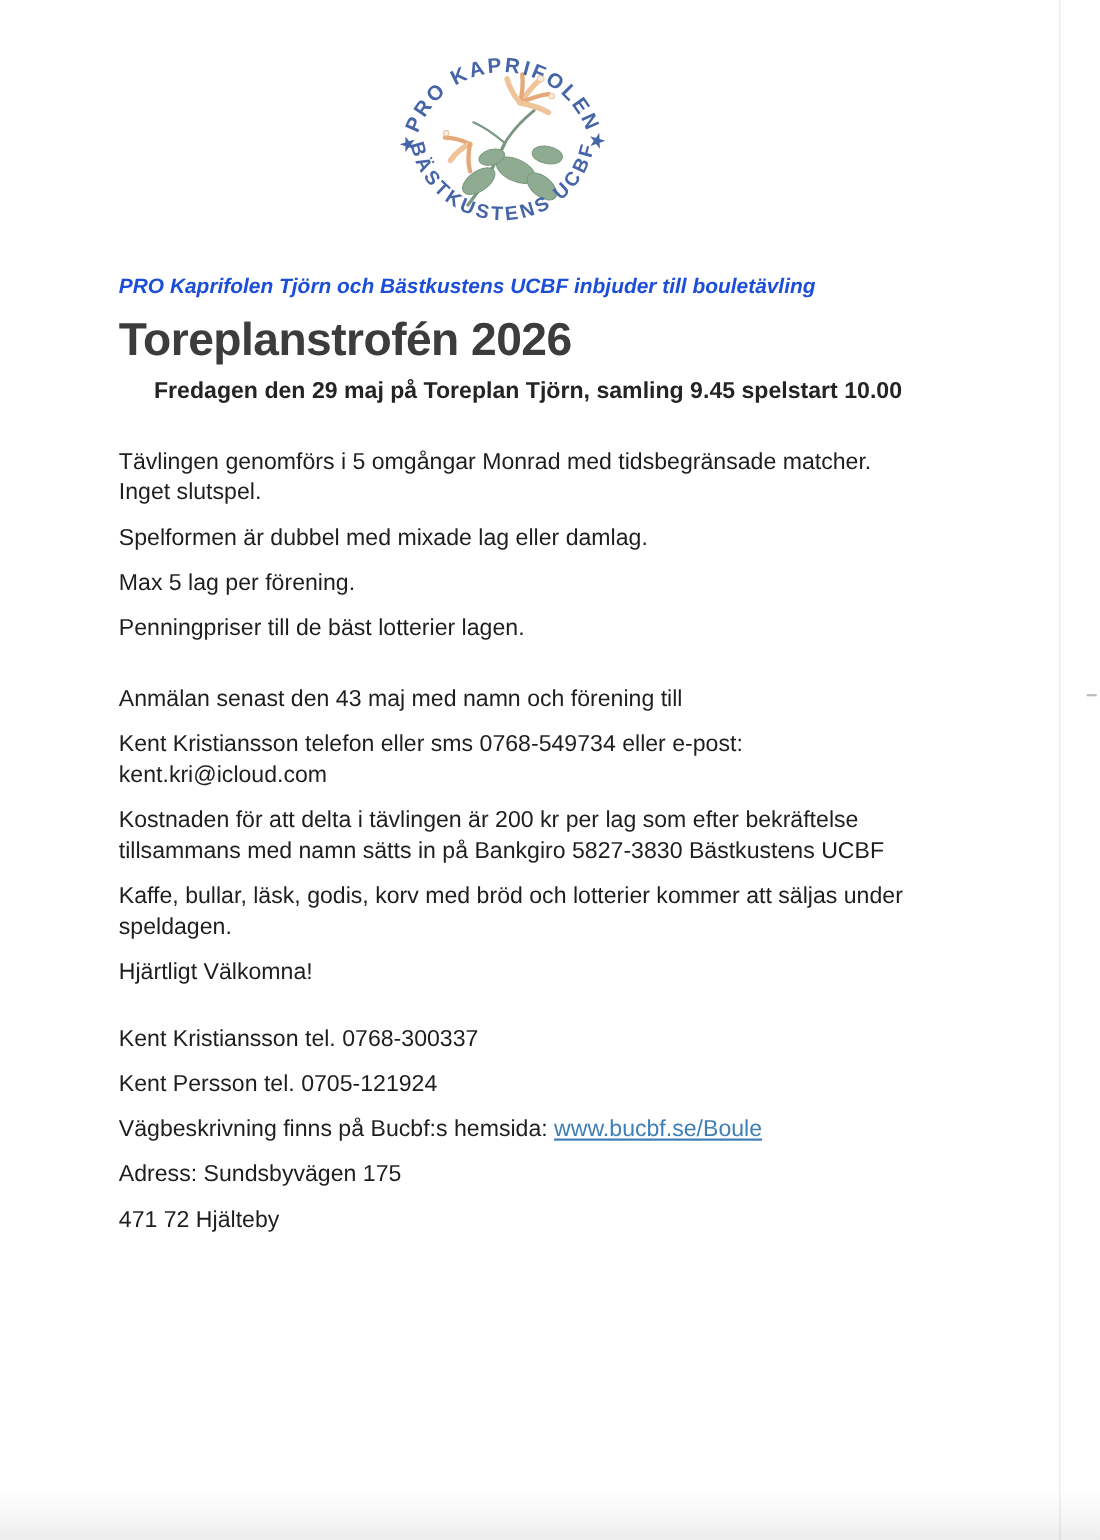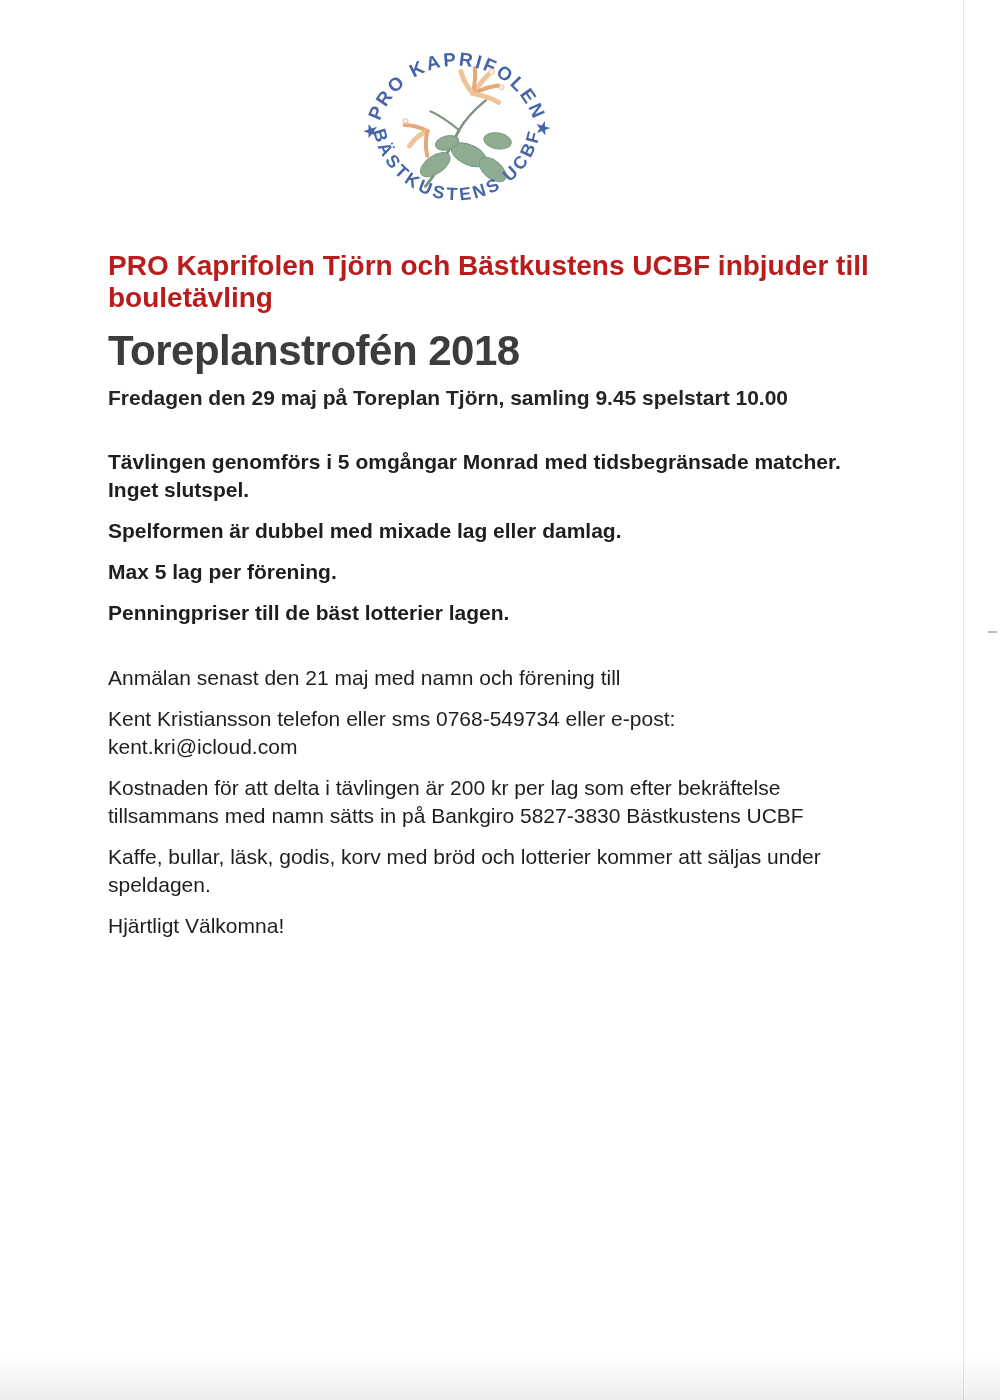--- a/index.html
+++ b/index.html
@@ -43,39 +43,41 @@
   .petal-dark { stroke: #e5a878; stroke-width: 4; }
   .bud { fill: #fbeedd; stroke: #eec49c; stroke-width: 1; }
 
   
   .content {
     padding: 0 88px 0 108px;
     color: #1e1e1e;
   }
   .intro {
     margin-top: 24px;
-    font-size: 28px;
-    font-weight: bold;
-    color: #b91c1c;
+    font-size: 19px;
+    font-weight: bold;
+    color: #1d4ed8;
+    font-style: italic;
   }
   .title {
     margin-top: 13px;
     font-size: 42px;
     font-weight: bold;
     letter-spacing: -0.5px;
     color: #3c3c3c;
   }
   .subtitle {
     margin-top: 11px;
     font-size: 21px;
     font-weight: bold;
     color: #242424;
+    margin-left: 32px;
   }
   .section { margin-top: 0; }
-  .section-rules { margin-top: 38px; font-weight: bold; }
+  .section-rules { margin-top: 38px; }
   .section-registration { margin-top: 37px; }
   .section-contact { margin-top: 33px; }
   .para {
     font-size: 21px;
     line-height: 28px;
     margin-bottom: 13px;
     white-space: pre-line;
     color: #1e1e1e;
   }
   .link {
@@ -159,43 +161,50 @@
       </text>
       <text class="logo-star" x="25" y="100" transform="rotate(-18 25 100)">★</text>
       <text class="logo-star" x="195" y="97" transform="rotate(16 195 97)">★</text>
     </svg>
   </div>
 
   <div class="content">
 
     <p class="intro">PRO Kaprifolen Tjörn och Bästkustens UCBF inbjuder till bouletävling</p>
 
-    <h1 class="title">Toreplanstrofén 2018</h1>
+    <h1 class="title">Toreplanstrofén 2026</h1>
 
     <p class="subtitle">Fredagen den 29 maj på Toreplan Tjörn, samling 9.45 spelstart 10.00</p>
 
     <div class="section section-rules">
       <p class="para">Tävlingen genomförs i 5 omgångar Monrad med tidsbegränsade matcher.
 Inget slutspel.</p>
       <p class="para">Spelformen är dubbel med mixade lag eller damlag.</p>
       <p class="para">Max 5 lag per förening.</p>
       <p class="para">Penningpriser till de bäst lotterier lagen.</p>
     </div>
 
     <div class="section section-registration">
-      <p class="para">Anmälan senast den 21 maj med namn och förening till</p>
+      <p class="para">Anmälan senast den 43 maj med namn och förening till</p>
       <p class="para">Kent Kristiansson telefon eller sms 0768-549734 eller e-post:
 kent.kri@icloud.com</p>
       <p class="para">Kostnaden för att delta i tävlingen är 200 kr per lag som efter bekräftelse
 tillsammans med namn sätts in på Bankgiro 5827-3830 Bästkustens UCBF</p>
       <p class="para">Kaffe, bullar, läsk, godis, korv med bröd och lotterier kommer att säljas under
 speldagen.</p>
       <p class="para">Hjärtligt Välkomna!</p>
     </div>
 
+    <div class="section section-contact">
+      <p class="para">Kent Kristiansson tel. 0768-300337</p>
+      <p class="para">Kent Persson tel. 0705-121924</p>
+      <p class="para"><span>Vägbeskrivning finns på Bucbf:s hemsida: </span><a class="link" href="#">www.bucbf.se/Boule</a></p>
+      <p class="para">Adress: Sundsbyvägen 175</p>
+      <p class="para">471 72 Hjälteby</p>
+    </div>
 
   </div>
 
   <div class="scan-line"></div>
   <div class="scan-dash"></div>
   <div class="scan-bottom"></div>
 
 </div>
 
 </body></html>

